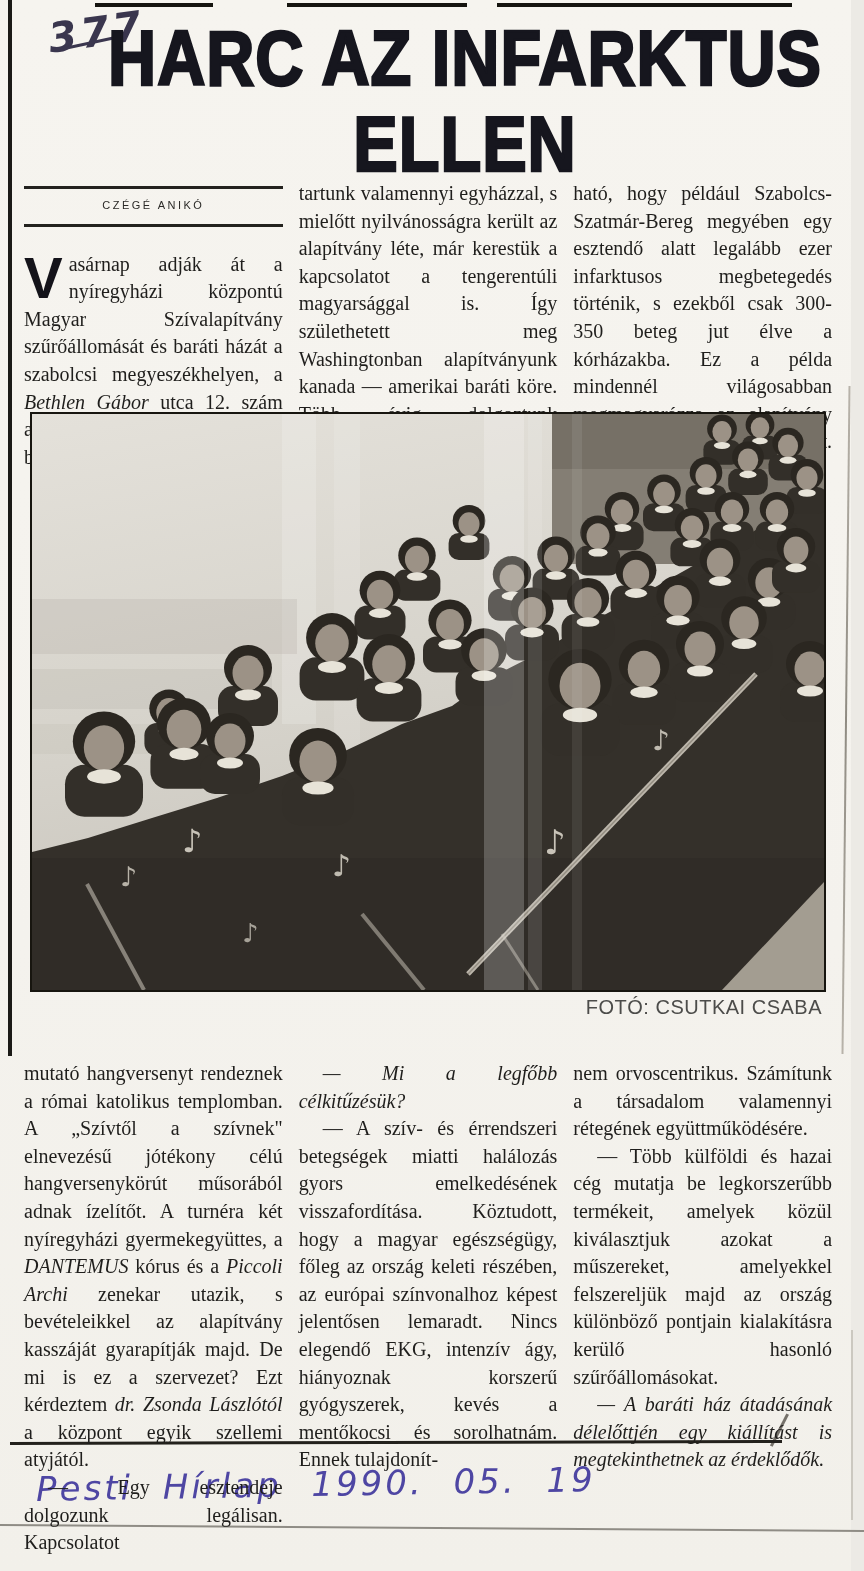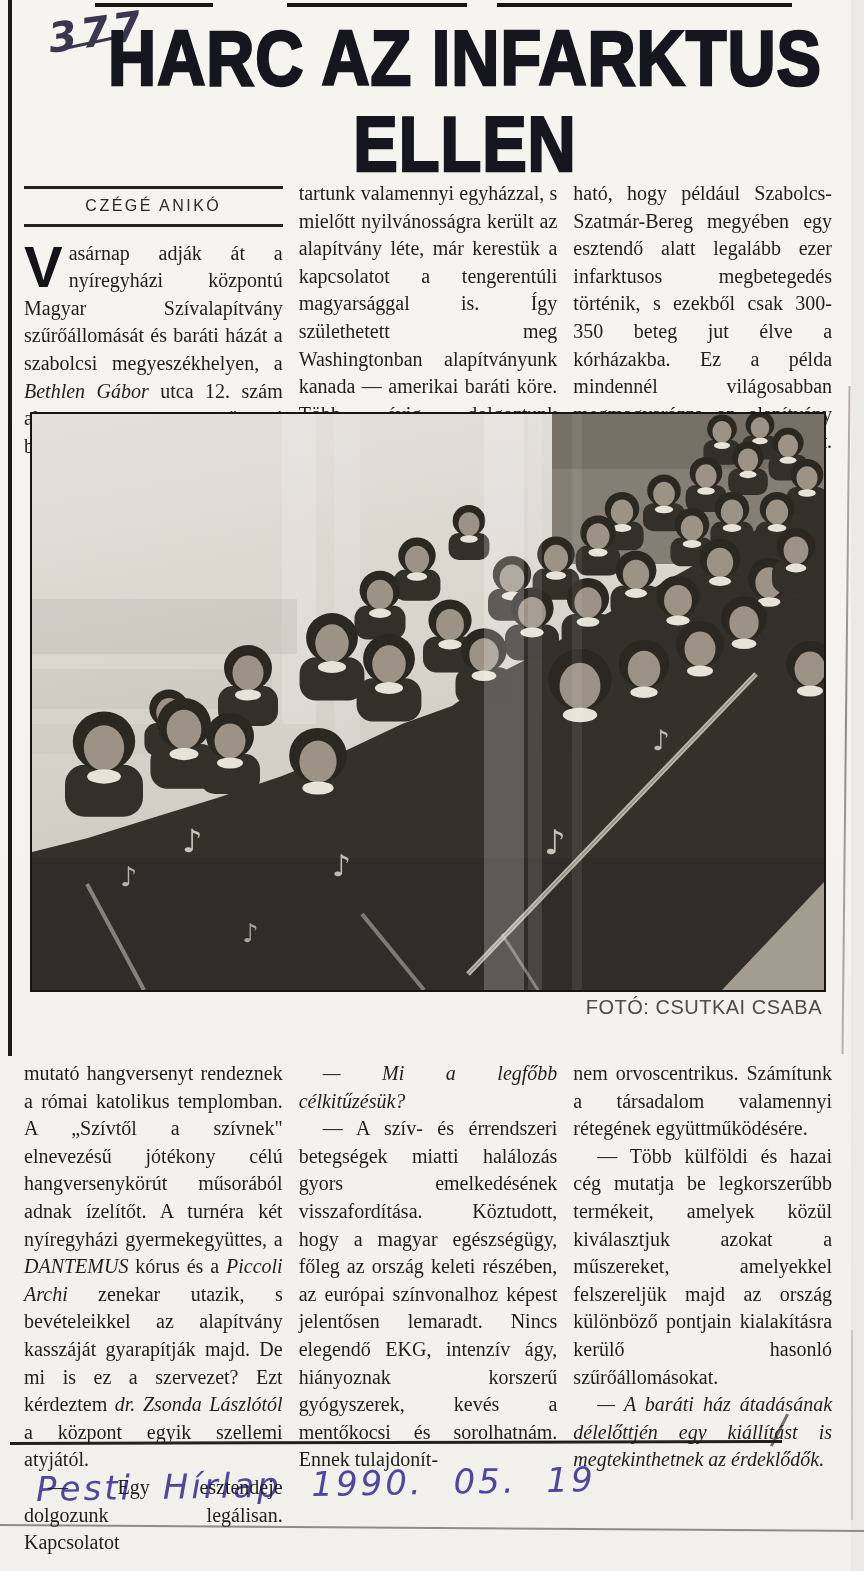--- a/index.html
+++ b/index.html
@@ -37,22 +37,22 @@
   .hl2 { margin-top:10px; }
 
   
   .cols { position:absolute; left:24px; width:808px; display:flex; gap:16px; z-index:1; }
   .cols-top { top:180px; }
   .cols-bottom { top:1060px; }
   .col { flex:1; font-size:20px; line-height:27.6px; text-align:justify; }
   .col p { margin:0; }
   .col p.ind { text-indent:24px; }
   .byline { border-top:3px solid #23221e; border-bottom:3px solid #23221e;
-    margin:6px 0 13px 0; padding:3px 0 4px 0; text-align:center;
-    font-family:"Liberation Sans",sans-serif; font-size:16px; letter-spacing:2.5px; color:#2b2a27; }
+    margin:6px 0 24px 0; padding:3px 0 4px 0; text-align:center;
+    font-family:"Liberation Sans",sans-serif; font-size:11px; letter-spacing:2.5px; color:#2b2a27; }
   .dropcap { float:left; font-family:"Liberation Sans",sans-serif; font-weight:bold;
     font-size:58px; line-height:47px; padding:3px 6px 0 0; color:#14131a; }
 
   
   .photo { position:absolute; left:30px; top:412px; width:792px; height:576px;
     border:2.5px solid #17150f; box-sizing:content-box; z-index:5; background:#cfccc4; }
   .photo svg { display:block; }
   .photo-credit { position:absolute; left:30px; top:996px; width:792px; text-align:right;
     font-family:"Liberation Sans",sans-serif; font-size:20px; letter-spacing:0.5px; color:#4c4c4a; z-index:6; }
 

